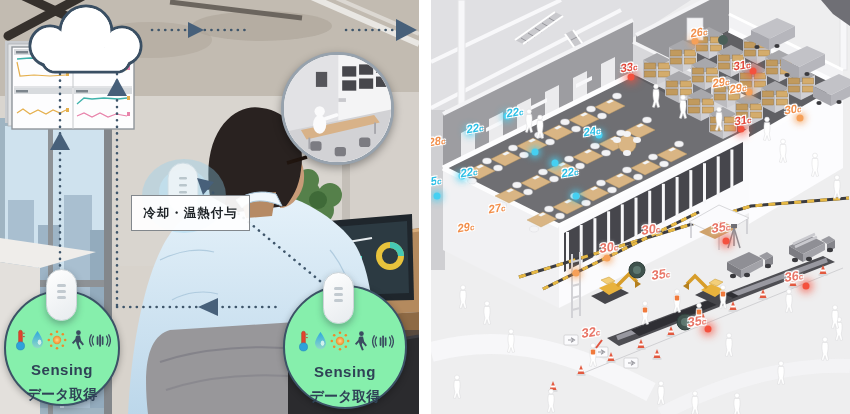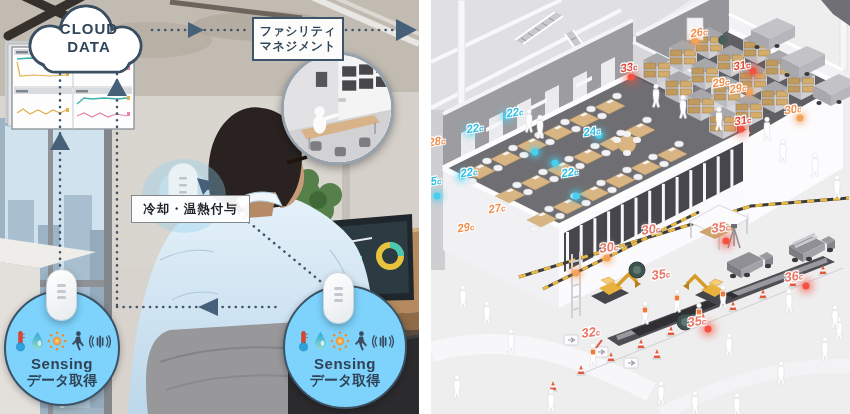--- a/index.html
+++ b/index.html
@@ -14,25 +14,25 @@
 
   
   .cloud{left:20px;top:4px;width:138px;height:78px;}
   .cloud .txt{position:absolute;left:0;top:16px;width:100%;text-align:center;
     font-weight:bold;font-size:15px;line-height:18px;color:#31465a;letter-spacing:1px;}
   .fm-box{left:252px;top:17px;width:92px;height:44px;background:rgba(255,255,255,.96);
     border:2px solid #3d5568;display:flex;flex-direction:column;justify-content:center;
     text-align:center;font-weight:bold;font-size:12px;line-height:15px;color:#31465a;letter-spacing:.5px;}
   .fm-circle{left:281px;top:52px;width:113px;height:113px;border-radius:50%;overflow:hidden;
     border:3px solid #97a2ad;box-shadow:0 3px 8px rgba(0,0,0,.35);background:#ececee;}
-  .cool-box{left:131px;top:195px;width:119px;height:28px;background:rgba(255,255,255,.93);
+  .cool-box{left:131px;top:195px;width:119px;height:36px;background:rgba(255,255,255,.93);
     border:1.5px solid #82878c;display:flex;align-items:center;justify-content:center;
     font-weight:bold;font-size:12.5px;color:#1f2428;letter-spacing:1px;}
-  .sense-circle{background:#7dd3fc;border:2.5px solid #3c5266;border-radius:50%;
-    box-shadow:0 2px 7px rgba(0,0,0,.3);display:flex;flex-direction:column;align-items:center;}
+  .sense-circle{background:#86efac;border:2.5px solid #3c5266;border-radius:50%;
+    box-shadow:0 2px 7px rgba(0,0,0,.3);display:flex;flex-direction:column;align-items:center;gap:8px;}
   .sense-circle.l{left:4px;top:290px;width:116px;height:116px;padding-top:37px;}
   .sense-circle.r{left:283px;top:285px;width:124px;height:124px;padding-top:42px;}
   .sense-icons{display:flex;align-items:center;gap:2px;height:24px;}
   .sense-icons svg{display:block;}
   .sense-title{font-size:15px;font-weight:600;color:#2f4256;letter-spacing:.5px;margin-top:2px;}
   .sense-sub{font-size:14px;font-weight:bold;color:#2f4256;margin-top:0px;}
   .device{width:31px;height:52px;background:linear-gradient(145deg,#ffffff,#e7ebee);
     border:1px solid #cdd4d8;border-radius:16px;box-shadow:0 3px 7px rgba(40,50,60,.35);}
   .device i{display:block;width:9px;height:3px;background:#c2cad0;border-radius:2px;margin:3px auto 0;}
   .device i:first-child{margin-top:14px;}
@@ -207,24 +207,20 @@
           <circle cx="102" cy="42" r="19"></circle>
             <rect x="22" y="42" width="88" height="26" rx="13"></rect>
         </g>
         <g fill="#ffffff">
           <circle cx="30" cy="42" r="18.5"></circle>
             <circle cx="66" cy="28" r="24.5"></circle>
           <circle cx="102" cy="42" r="17.5"></circle>
             <rect x="23.5" y="43.5" width="85" height="23" rx="11.5"></rect>
         </g>
       </svg>
-      <div class="txt">
-        <div>CLOUD</div>
-        <div>DATA</div>
-      </div>
     </div>
 
     <div class="abs fm-circle">
       <svg width="107" height="107" viewBox="0 0 114 114">
         <rect x="0" y="0" width="114" height="114" fill="#ececee"></rect>
         <polygon points="0,0 58,0 58,114 0,114" fill="#e2e2e5"></polygon>
         <polygon points="58,0 114,0 114,114 58,114" fill="#f4f4f5"></polygon>
         <polygon points="0,82 114,58 114,114 0,114" fill="#d2d2d5"></polygon>
         <rect x="88" y="4" width="22" height="6" fill="#fbfbfd"></rect>
         <g fill="#47474c">
@@ -246,24 +242,20 @@
         <path d="M44,68 L56,64" stroke="#fbfbfc" stroke-width="4" stroke-linecap="round"></path>
         <g fill="#7c7c82">
           <rect x="28" y="92" width="12" height="10" rx="3"></rect>
             <rect x="54" y="98" width="12" height="10" rx="3"></rect>
             <rect x="80" y="88" width="12" height="10" rx="3"></rect>
         </g>
         <rect x="58" y="46" width="8" height="4" fill="#c9c9cd"></rect>
       </svg>
     </div>
 
-    <div class="abs fm-box">
-      <div>ファシリティ</div>
-      <div>マネジメント</div>
-    </div>
 
     <div class="abs cool-box">冷却・温熱付与</div>
 
     <svg width="0" height="0" style="position:absolute">
       <defs>
         <linearGradient id="gDrop" x1="0" y1="0" x2="0" y2="1">
           <stop offset="0" stop-color="#2fa8dc"></stop>
             <stop offset="1" stop-color="#8fd8c8"></stop>
         </linearGradient>
         <radialGradient id="gSun">

